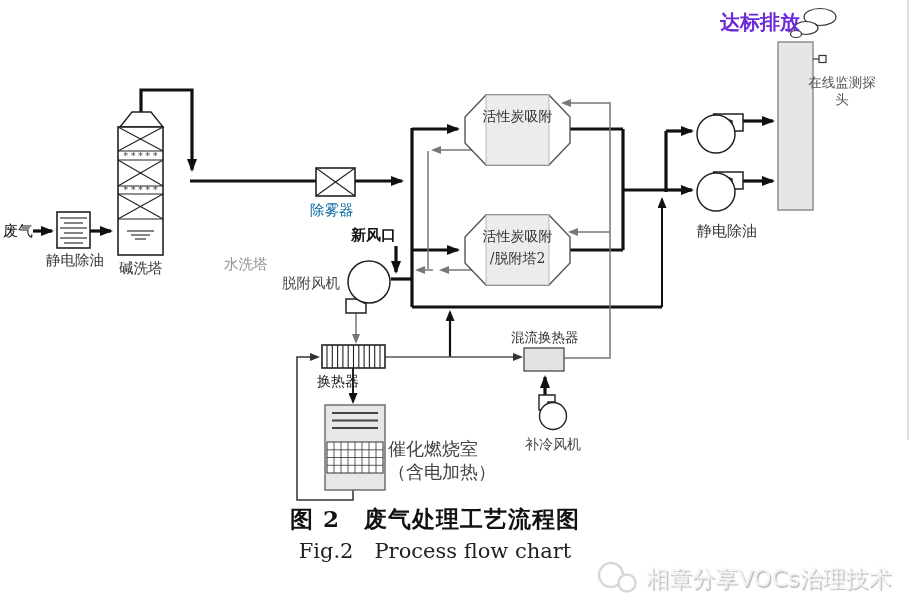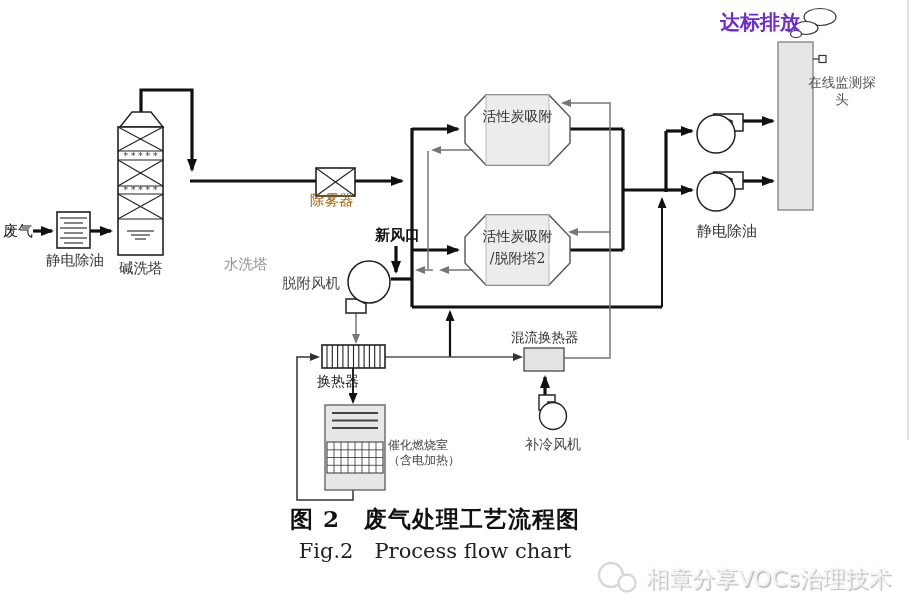--- a/index.html
+++ b/index.html
@@ -209,36 +209,36 @@
     <rect x="819" y="55.5" width="7" height="7"></rect>
   </g>
 
   <line x1="908" y1="0" x2="908" y2="440" stroke="#c9c9c9" stroke-width="1.2"></line>
 </svg>
 
 <div class="lbl" style="left:3px;top:222px;font-size:15px;color:#111;">废气</div>
 <div class="lbl" style="left:46px;top:252px;font-size:14.5px;">静电除油</div>
 <div class="lbl" style="left:119px;top:260px;font-size:14.5px;">碱洗塔</div>
 <div class="lbl" style="left:224px;top:256px;font-size:14.5px;color:#909090;">水洗塔</div>
-<div class="lbl" style="left:310px;top:192px;font-size:14.5px;color:#a16207;">除雾器</div>
-<div class="lbl" style="left:351px;top:226px;font-size:15px;color:#111;font-weight:600;margin-left:24px;">新风口</div>
+<div class="lbl" style="left:310px;top:202px;font-size:14.5px;color:#0369a1;">除雾器</div>
+<div class="lbl" style="left:351px;top:226px;font-size:15px;color:#111;font-weight:600;">新风口</div>
 <div class="lbl" style="left:282px;top:275px;font-size:14.5px;color:#444;">脱附风机</div>
 
 <div class="tower-lbl" style="left:465px;top:106px;">
   <span style="display:block">活性炭吸附</span>
 </div>
 <div class="tower-lbl" style="left:465px;top:226px;">
   <span style="display:block">活性炭吸附</span>
   <span style="display:block">/脱附塔2</span>
 </div>
 
 <div class="lbl" style="left:511px;top:329px;font-size:13.5px;">混流换热器</div>
 <div class="lbl" style="left:317px;top:373px;font-size:14px;color:#222;">换热器</div>
 
-<div class="lbl" style="left:388px;top:438px;font-size:12px;color:#444;line-height:1.25;">
+<div class="lbl" style="left:388px;top:438px;font-size:18px;color:#444;line-height:1.25;">
   <span style="display:block">催化燃烧室</span>
   <span style="display:block">（含电加热）</span>
 </div>
 
 <div class="lbl" style="left:525px;top:436px;font-size:14px;color:#444;">补冷风机</div>
 <div class="lbl" style="left:697px;top:222px;font-size:15px;">静电除油</div>
 <div class="lbl" style="left:720px;top:10px;font-size:20px;font-weight:bold;color:#6d28d9;">达标排放</div>
 <div class="lbl lbl-center" style="left:806px;top:74px;width:72px;font-size:13.5px;color:#555;line-height:1.25;">在线监测探头</div>
 
 <div class="caption-zh">图 2　废气处理工艺流程图</div>

